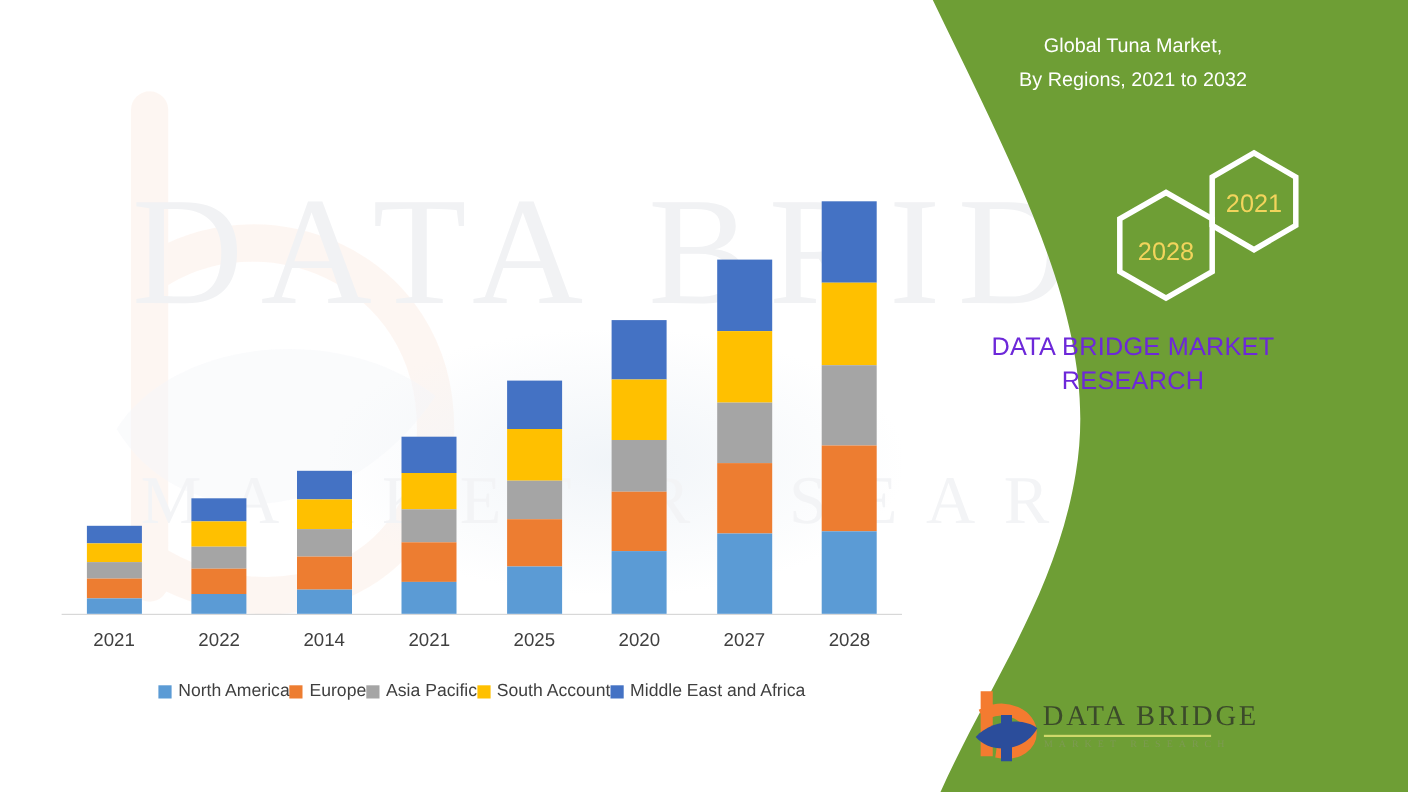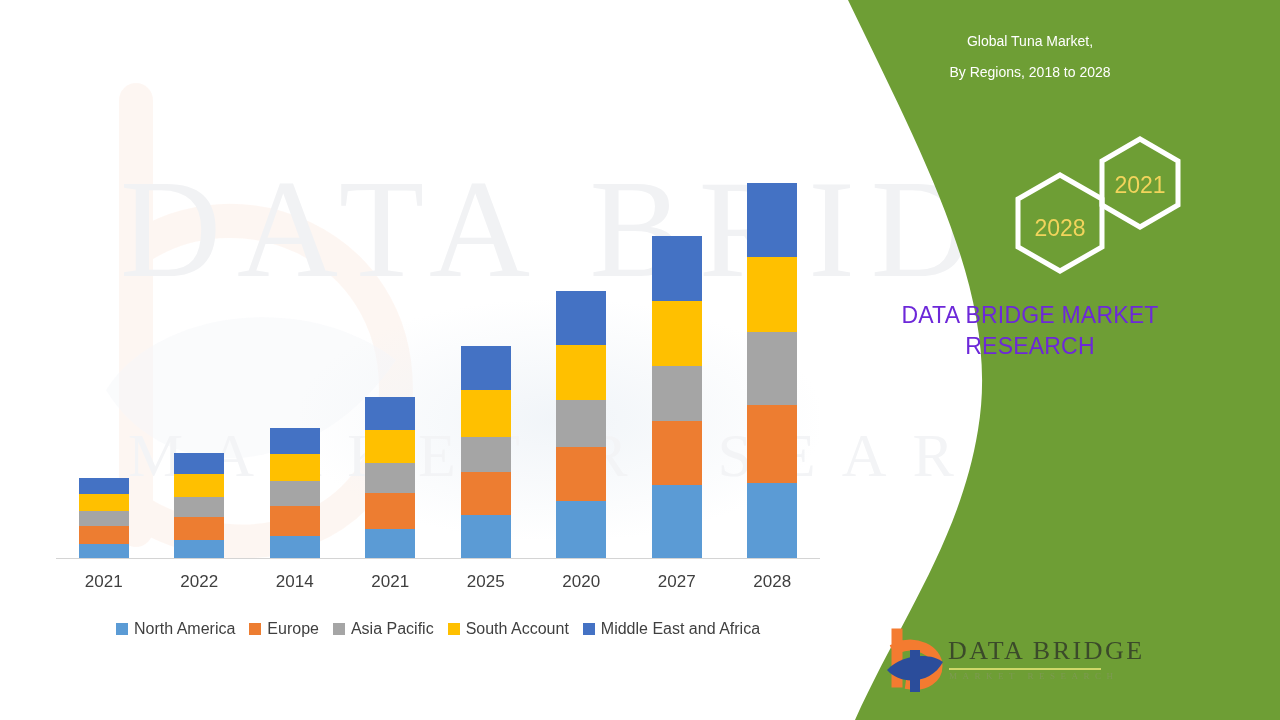--- a/index.html
+++ b/index.html
@@ -39,21 +39,21 @@
   }
 
   
   .green-panel{
     position:absolute; right:0; top:0; width:470px; height:720px;
     pointer-events:none;
   }
   .green-head{
     position:absolute; left:0; top:26px; width:440px;
     text-align:center; color:#ffffff;
-    font-size:14px; line-height:31px; font-weight:400;
+    font-size:18px; line-height:31px; font-weight:400;
   }
   .green-head .l2{ display:block; }
   .hexes{ position:absolute; left:0; top:135px; width:440px; height:150px; }
   .brand-text{
     position:absolute; left:0; top:300px; width:440px;
     text-align:center; color:#6d28d9;
     font-size:23px; line-height:31px; letter-spacing:.2px;
   }
   .hex-label{
     fill:#f2d45c; font-family:"Liberation Sans", sans-serif;
@@ -95,21 +95,21 @@
   .seg{ width:100%; display:block; }
   .xlabels{ position:absolute; left:56px; top:572px; width:764px; height:30px; }
   .xlabel{
     position:absolute; width:70px; text-align:center;
     font-size:17px; color:#3f3f3f; font-weight:400;
   }
 
   
   .legend{
     position:absolute; left:56px; top:617px; width:764px; height:24px;
-    display:flex; align-items:center; justify-content:center; gap:14px;
+    display:flex; align-items:center; justify-content:center; 
   }
   .leg-item{ display:flex; align-items:center; gap:6px; }
   .leg-swatch{ width:12px; height:12px; display:block; }
   .leg-label{ font-size:16px; color:#3f3f3f; white-space:nowrap; }
 </style>
 </head>
 <body>
 
 <div id="stage">
 
@@ -220,21 +220,21 @@
       </div>
   </div>
 
   <svg style="position:absolute;left:810px;top:0;width:470px;height:720px" viewBox="0 0 470 720" preserveAspectRatio="none">
     <path d="M470 0 L38 0 C120 170 190 300 168 430 C150 540 90 620 45 720 L470 720 Z" fill="#6E9E35"></path>
   </svg>
 
   <div class="green-panel">
     <div class="green-head">
       <span>Global Tuna Market,</span>
-      <span class="l2">By Regions, 2018 to 2028</span>
+      <span class="l2">By Regions, 2021 to 2032</span>
     </div>
 
     <svg class="hexes" viewBox="0 0 440 150">
       <polygon points="330,4 368,26 368,70 330,92 292,70 292,26" fill="none" stroke="#ffffff" stroke-width="5"></polygon>
       <text class="hex-label" x="330" y="58">2021</text>
       <polygon points="250,40 292,64 292,112 250,136 208,112 208,64" fill="none" stroke="#ffffff" stroke-width="5"></polygon>
       <text class="hex-label" x="250" y="101">2028</text>
     </svg>
 
     <div class="brand-text">

